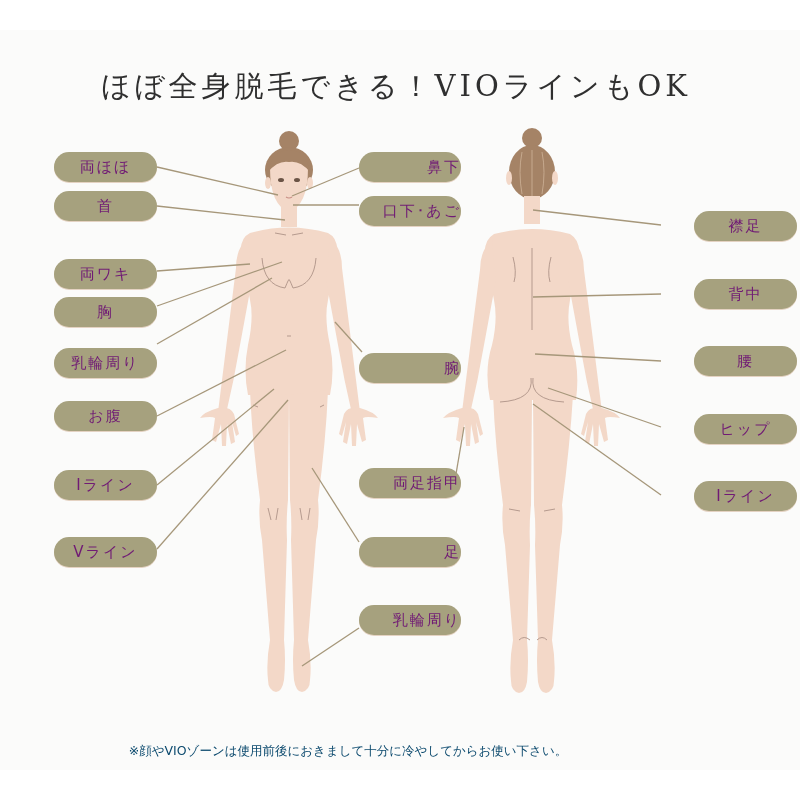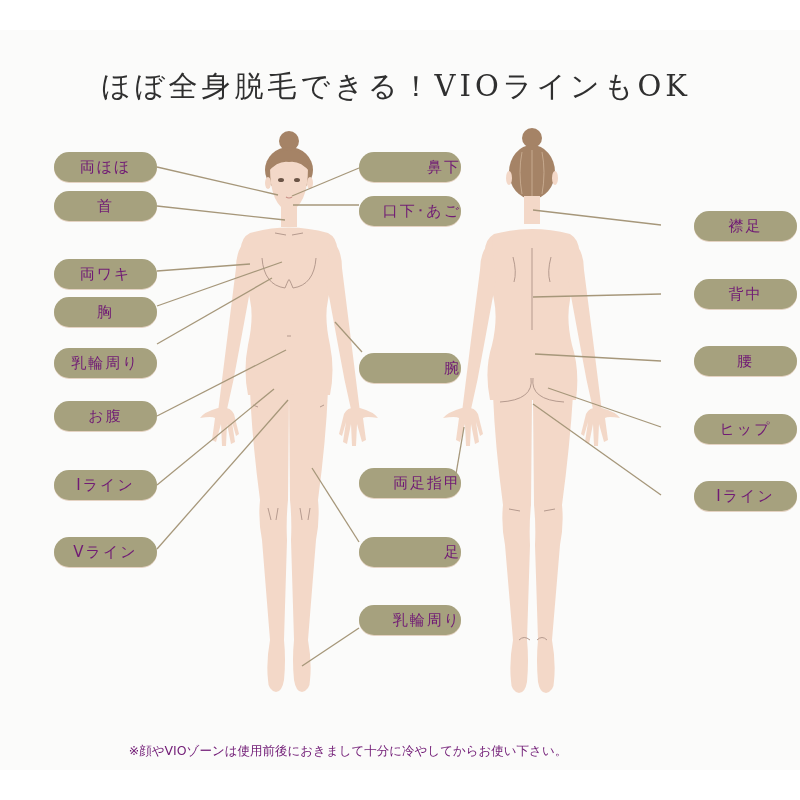--- a/index.html
+++ b/index.html
@@ -23,21 +23,21 @@
     background: #a6a17e; color: #701a75;
     font-size: 15px; letter-spacing: 2px; line-height: 30px; text-align: center;
     box-shadow: 0 1px 0 #e4d2c2;
     cursor: pointer;
   }
   .pill.left { left: 54px; width: 103px; }
   .pill.mid { left: 359px; width: 102px; text-align: right; }
   .pill.right { left: 694px; width: 103px; }
   .note {
     position: absolute; left: 0; top: 730px; width: 696px; text-align: center;
-    font-size: 12.5px; color: #701a75;
+    font-size: 12.5px; color: #0c4a6e;
   }
 </style>
 </head>
 <body>
 
 <div class="panel"></div>
 
 <h1 class="title">ほぼ全身脱毛できる！VIOラインもOK</h1>
 
 <svg class="figures" viewBox="0 0 800 800" xmlns="http://www.w3.org/2000/svg">

